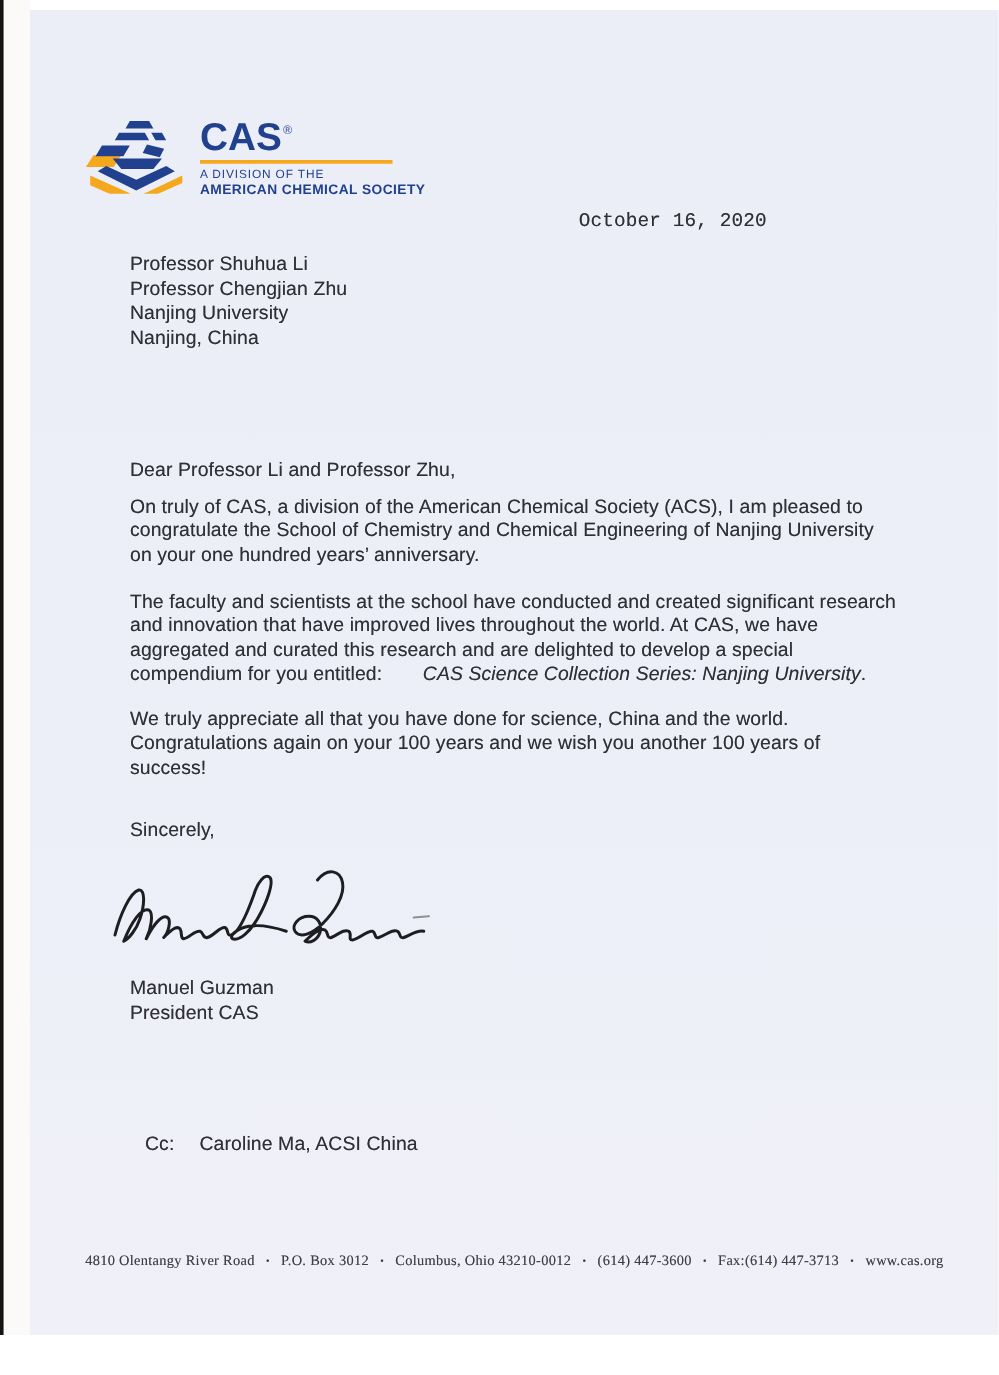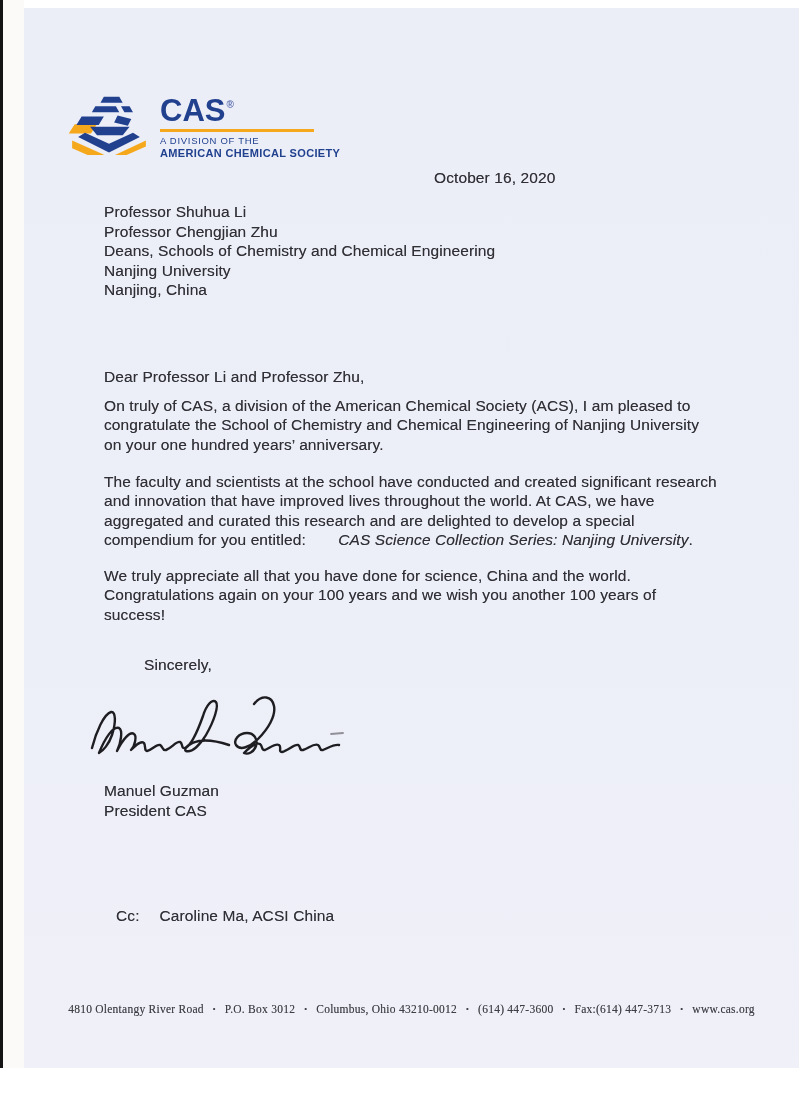--- a/index.html
+++ b/index.html
@@ -18,27 +18,27 @@
 
   
   .logo-mark{position:absolute;left:66px;top:95px;width:86px;height:60px;}
   .logo-text{position:absolute;left:160px;top:92px;}
   .cas-word{font-weight:bold;color:#21418f;font-size:31px;line-height:26px;letter-spacing:0;}
   .reg{font-size:10px;font-weight:bold;color:#5a6db1;vertical-align:13px;margin-left:1px;}
   .gold-rule{width:154px;height:3px;background:#f6a81c;margin-top:5px;}
   .division-1{font-size:9.5px;color:#21418f;letter-spacing:.7px;margin-top:3px;}
   .division-2{font-size:11px;font-weight:bold;color:#21418f;letter-spacing:.35px;margin-top:1px;}
 
-  .date{left:434px;top:168px;}
+  .date{left:463px;top:168px;font-family:Liberation Mono, monospace;}
   .address{left:104px;top:202px;line-height:19.5px;}
   .salutation{left:104px;top:367px;}
   .para1{left:104px;top:396px;}
   .para2{left:104px;top:472px;}
   .para3{left:104px;top:566px;}
-  .closing{left:104px;top:655px;margin-left:40px;}
+  .closing{left:104px;top:655px;}
   .sig-block{left:104px;top:781px;line-height:19.5px;}
   .cc{left:104px;top:906px;margin-left:12px;}
   .cc-label{display:inline-block;margin-right:20px;}
 
   .signature{position:absolute;left:86px;top:688px;width:262px;height:82px;}
 
   .footer{position:absolute;left:24px;top:1003px;width:775px;text-align:center;
           font-family:"Liberation Serif",serif;font-size:11.5px;color:#3e3e44;
           letter-spacing:.25px;text-shadow:0 0 .3px rgba(60,60,66,.5);}
   .footer .sep{display:inline-block;margin:0 9px;font-size:8px;vertical-align:1.5px;}
@@ -71,21 +71,20 @@
     <div class="gold-rule"></div>
     <div class="division-1">A DIVISION OF THE</div>
     <div class="division-2">AMERICAN CHEMICAL SOCIETY</div>
   </div>
 
   <div class="t date">October 16, 2020</div>
 
   <div class="t address">
     <span class="ln">Professor Shuhua Li</span>
     <span class="ln">Professor Chengjian Zhu</span>
-    <span class="ln">Deans, Schools of Chemistry and Chemical Engineering</span>
     <span class="ln">Nanjing University</span>
     <span class="ln">Nanjing, China</span>
   </div>
 
   <div class="t salutation">Dear Professor Li and Professor Zhu,</div>
 
   <div class="t para1">
     <span class="ln">On truly of CAS, a division of the American Chemical Society (ACS), I am pleased to</span>
     <span class="ln">congratulate the School of Chemistry and Chemical Engineering of Nanjing University</span>
     <span class="ln">on your one hundred years’ anniversary.</span>

